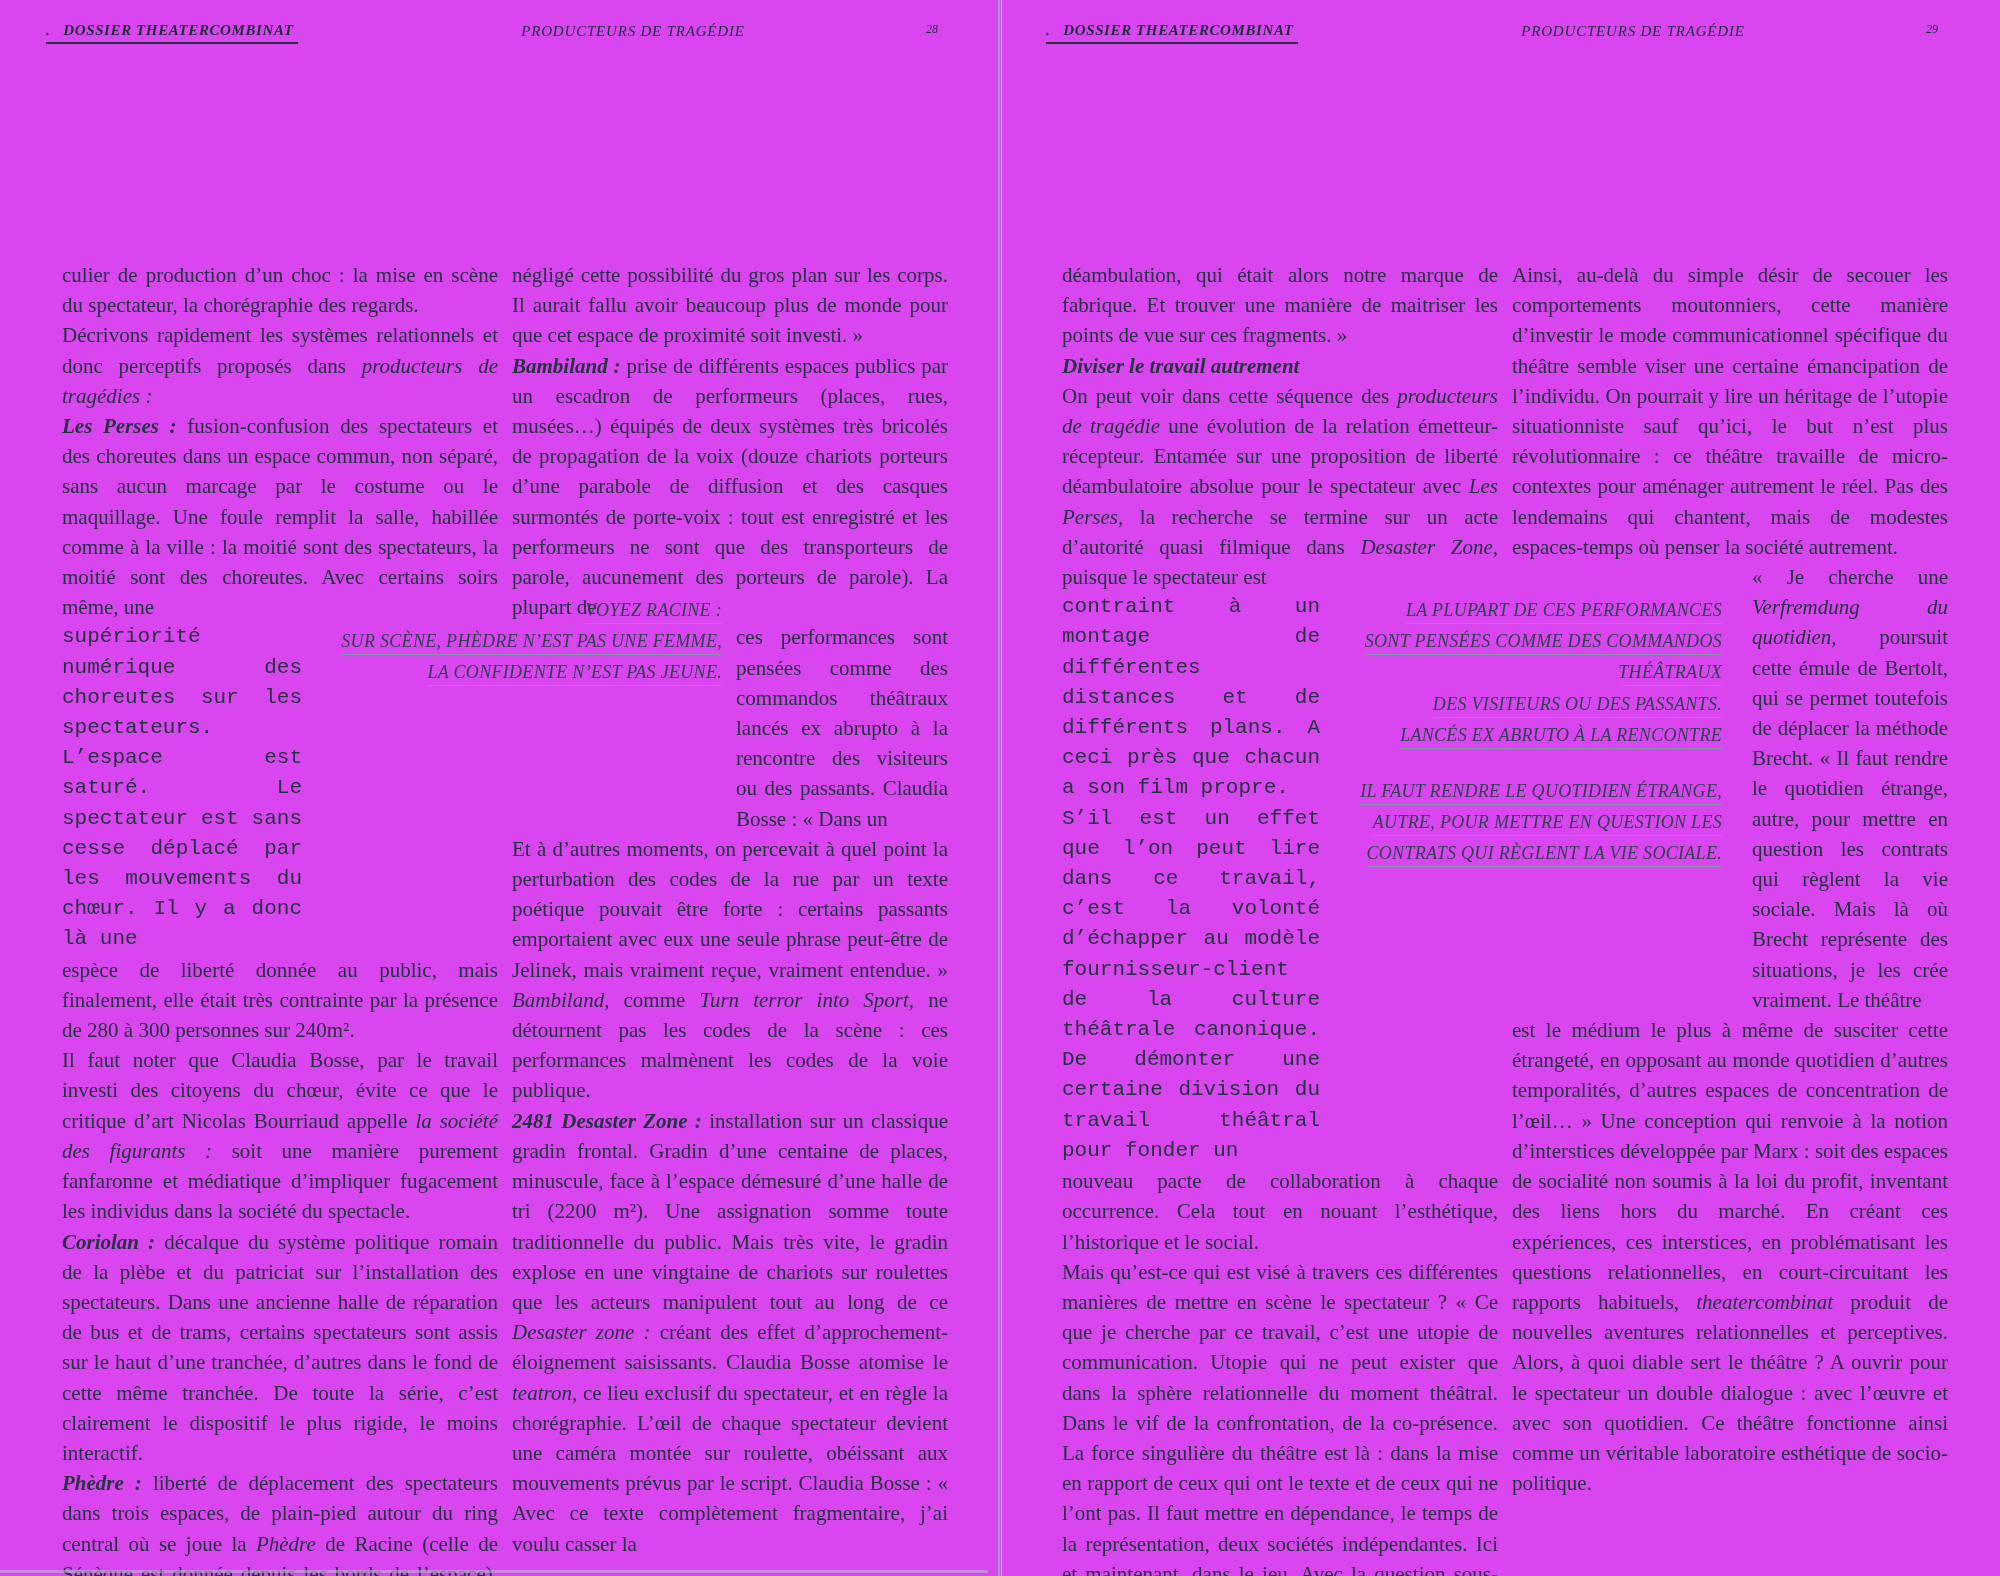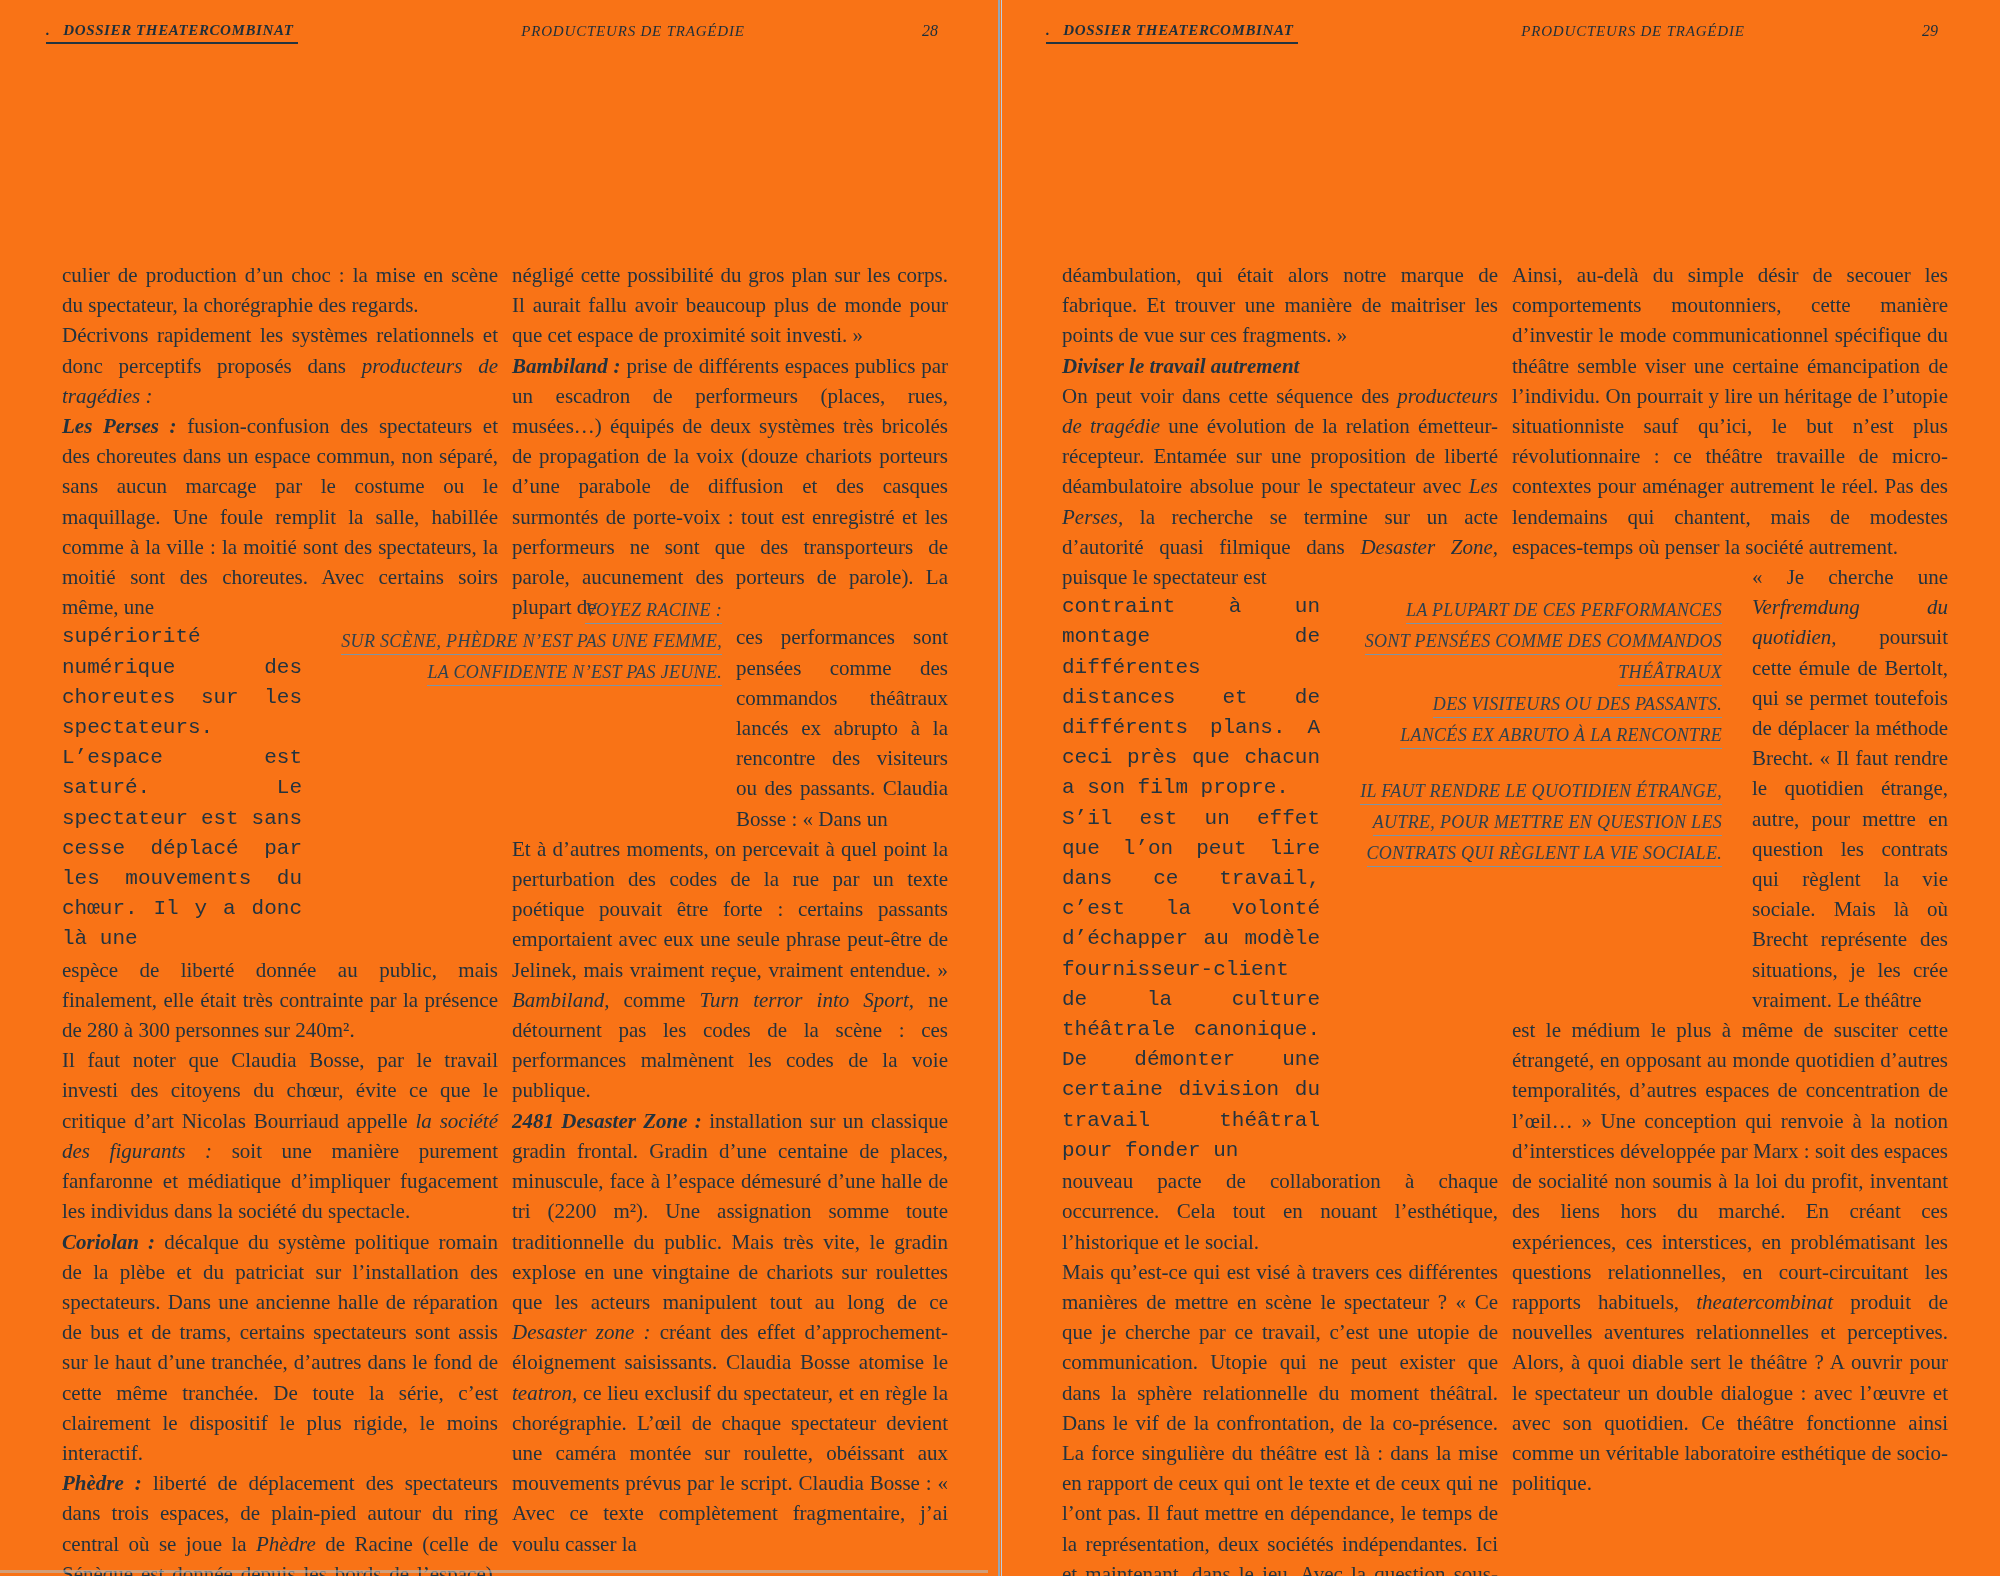--- a/index.html
+++ b/index.html
@@ -1,37 +1,37 @@
 <!DOCTYPE html>
 <html lang="fr"><head>
 <meta charset="utf-8">
 <style>
   html,body{margin:0;padding:0;}
   .spread{
     position:relative;width:2000px;height:1576px;overflow:hidden;
-    background:#f97316;color:#223440;
+    background:#d946ef;color:#223440;
     font-family:"Liberation Serif",serif;
     -webkit-hyphens:auto;hyphens:auto;
   }
   .page{position:absolute;top:0;width:1000px;height:100%;}
   #page-left{left:0;}
   #page-right{left:1000px;}
   .divider-main{position:absolute;left:998px;top:0;width:2px;height:100%;background:#92a6b8;}
   .divider-soft{position:absolute;left:1001px;top:0;width:1px;height:100%;background:#bccedd;}
   .bottom-edge{position:absolute;left:0;top:1570px;width:988px;height:3px;background:#b3c2cd;opacity:.55;}
 
   
   .runhead{position:absolute;top:22px;left:0;width:100%;height:30px;
     font-size:15px;font-style:italic;color:#1d2f3c;}
   .brand{position:absolute;left:46px;top:0;font-weight:bold;letter-spacing:.6px;
     border-bottom:2px solid #23343f;padding:0 5px 3px 0;white-space:nowrap;}
   .brand-bullet{display:inline-block;margin-right:13px;}
   .head-title{position:absolute;left:633px;top:1px;transform:translateX(-50%);
     letter-spacing:.8px;white-space:nowrap;}
-  .pagenum{position:absolute;right:62px;top:0;font-size:16px;}
+  .pagenum{position:absolute;right:62px;top:0;font-size:12px;}
 
   
   .col{position:absolute;top:260px;width:436px;
     font-size:21px;line-height:30.2px;text-align:justify;color:#23333f;}
   .col-a{left:62px;}
   .col-b{left:512px;}
   .col p{margin:0;}
   .narrow-left{width:240px;font-family:Liberation Mono, monospace;}
   .narrow-right{width:212px;margin-left:auto;}
   #col3 .narrow-left{width:258px;}

